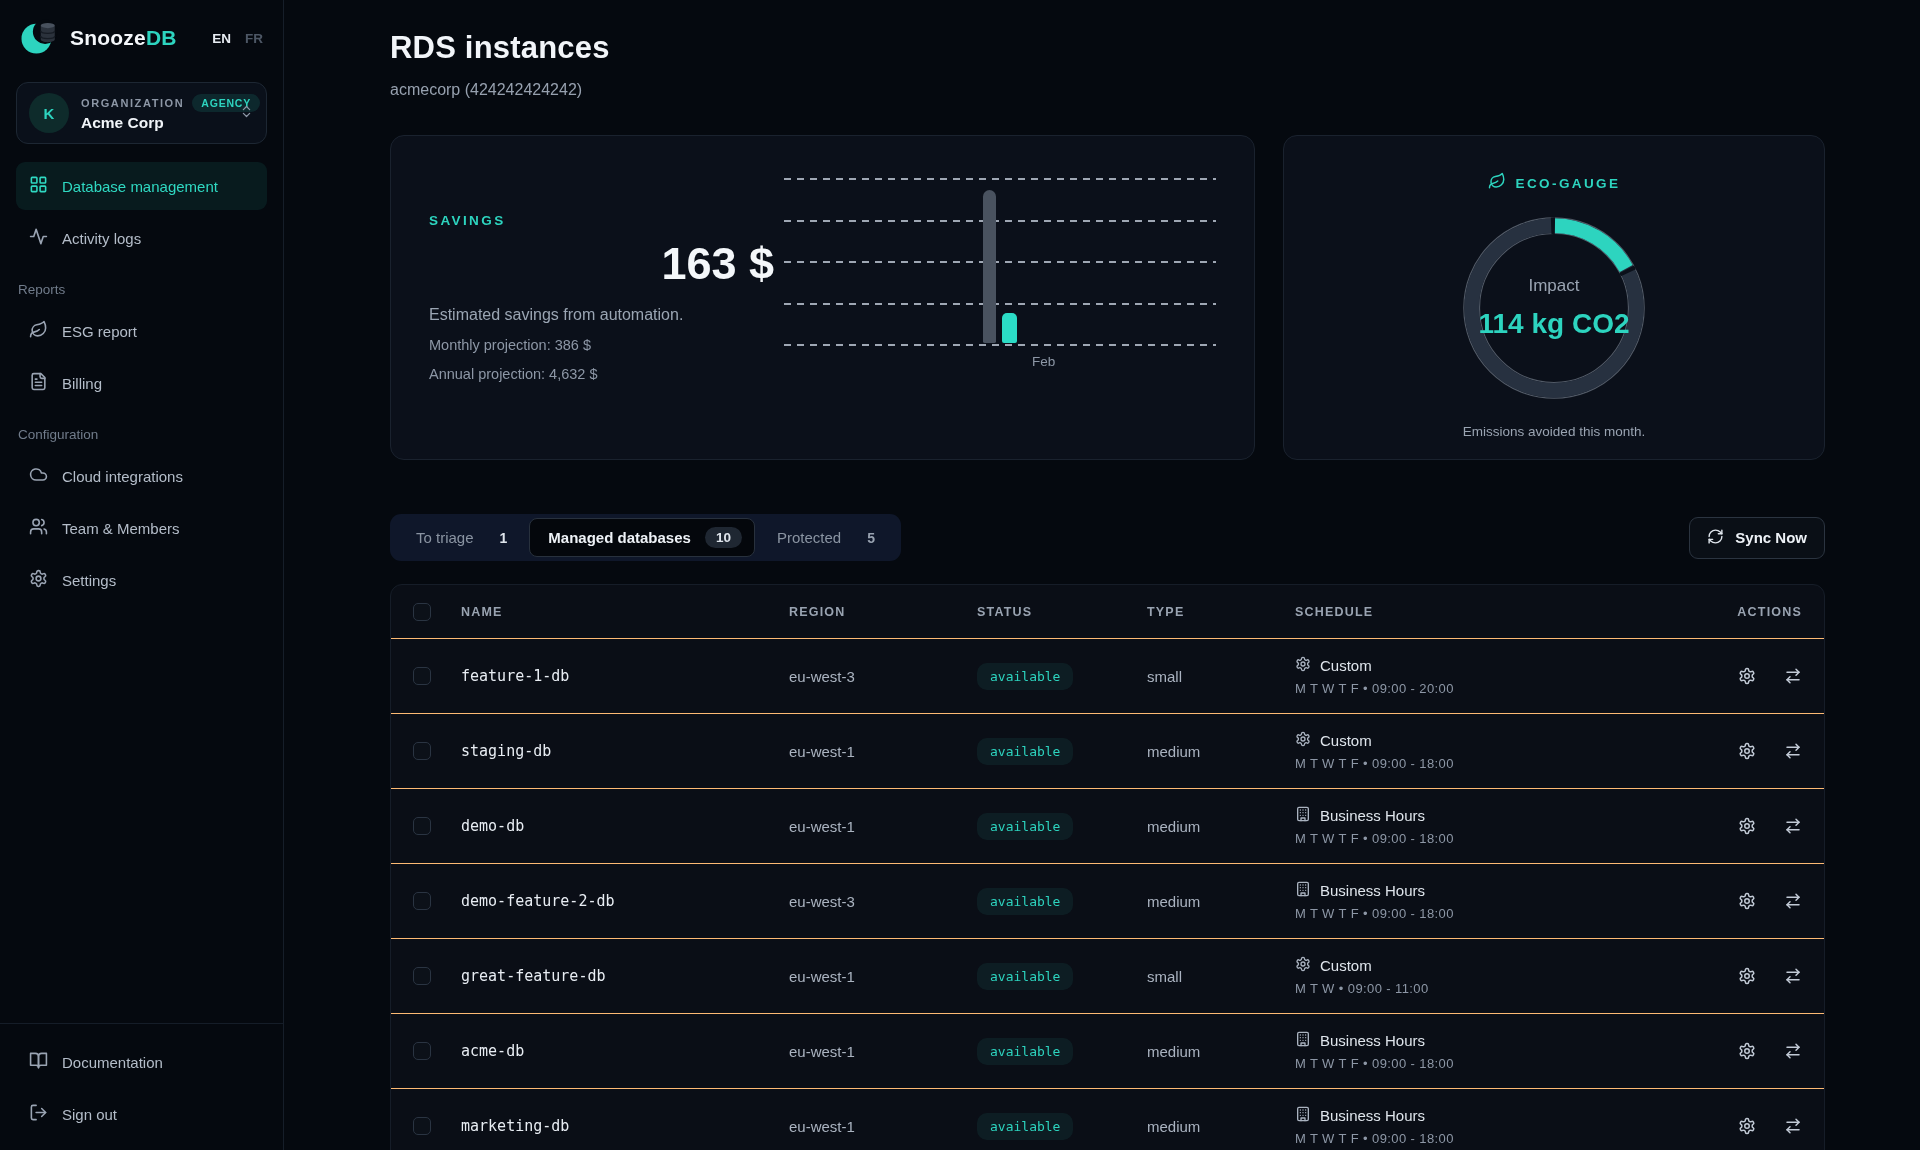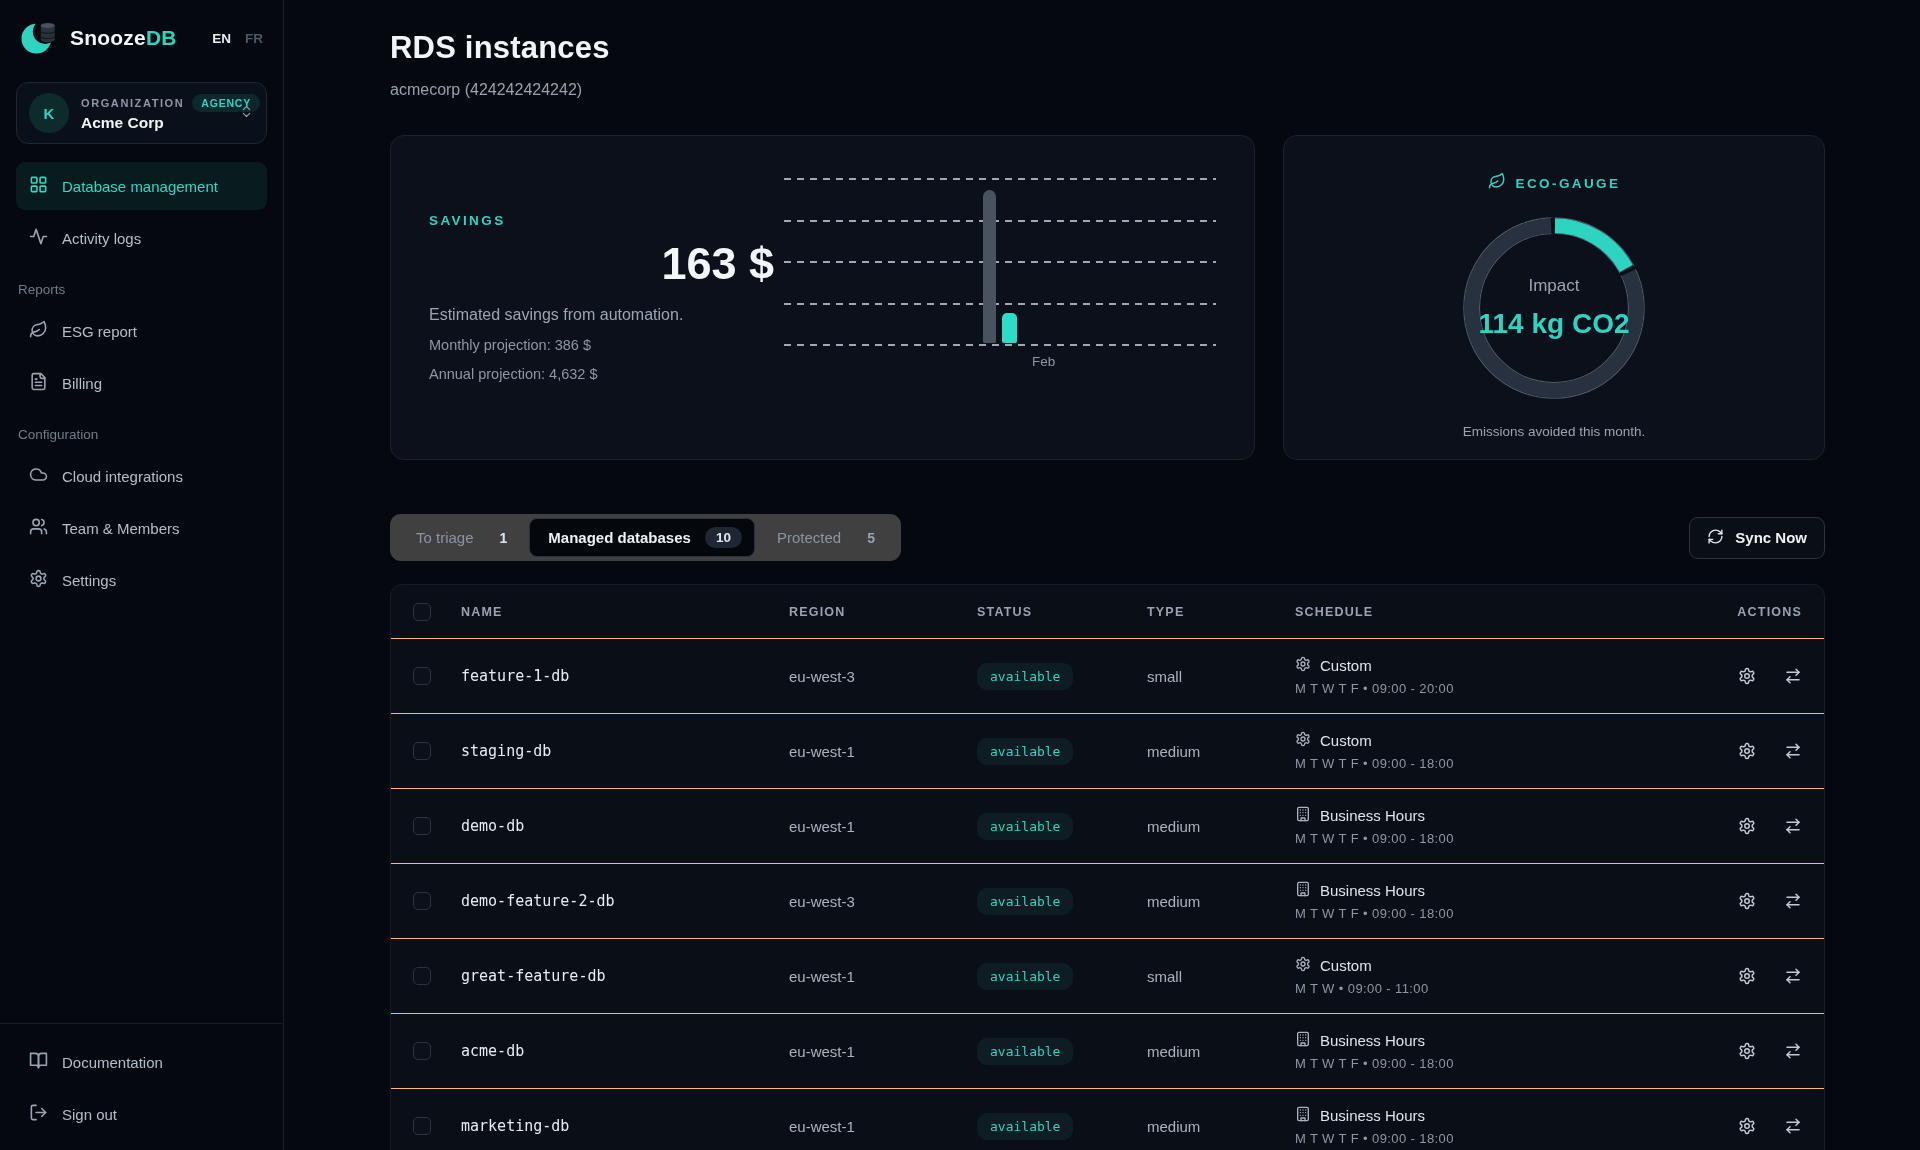--- a/index.html
+++ b/index.html
@@ -90,21 +90,21 @@
   .eco-card { flex:1; padding:36px 30px 0 30px; text-align:center; }
   .eco-header { display:flex; align-items:center; justify-content:center; gap:10px; }
   .donut-wrap { position:relative; width:196px; height:196px; margin:16px auto 0 auto; }
   .donut-center { position:absolute; inset:0; display:flex; flex-direction:column; align-items:center; justify-content:center; gap:12px; }
   .donut-label { font-size:17px; color:#9aa4b2; }
   .donut-value { font-size:28px; font-weight:700; color:#2dd4bf; }
   .eco-caption { margin-top:18px; font-size:13.5px; color:#9aa4b2; }
 
   
   .list-controls { margin-top:54px; display:flex; align-items:center; justify-content:space-between; }
-  .tabs { display:inline-flex; align-items:center; background:#404040; border-radius:11px; padding:4px; }
+  .tabs { display:inline-flex; align-items:center; background:#0f172a; border-radius:11px; padding:4px; }
   .tab { display:flex; align-items:center; gap:26px; padding:9px 22px; border-radius:8px; cursor:pointer; }
   .tab-label { font-size:15px; color:#8a94a2; }
   .tab-count { font-size:14px; font-weight:700; color:#dfe5ec; }
   .tab.active { background:#04070c; border:1px solid #28313d; padding:8px 12px 8px 18px; gap:14px; }
   .tab.active .tab-label { color:#eef2f7; font-weight:700; }
   .tab.active .tab-count { background:#1f2732; border-radius:999px; padding:3px 11px; font-size:13.5px; }
   .tab .count-dim { color:#98a2b0; }
 
   .sync-btn {
     display:flex; align-items:center; gap:11px; background:#0a0f16;

